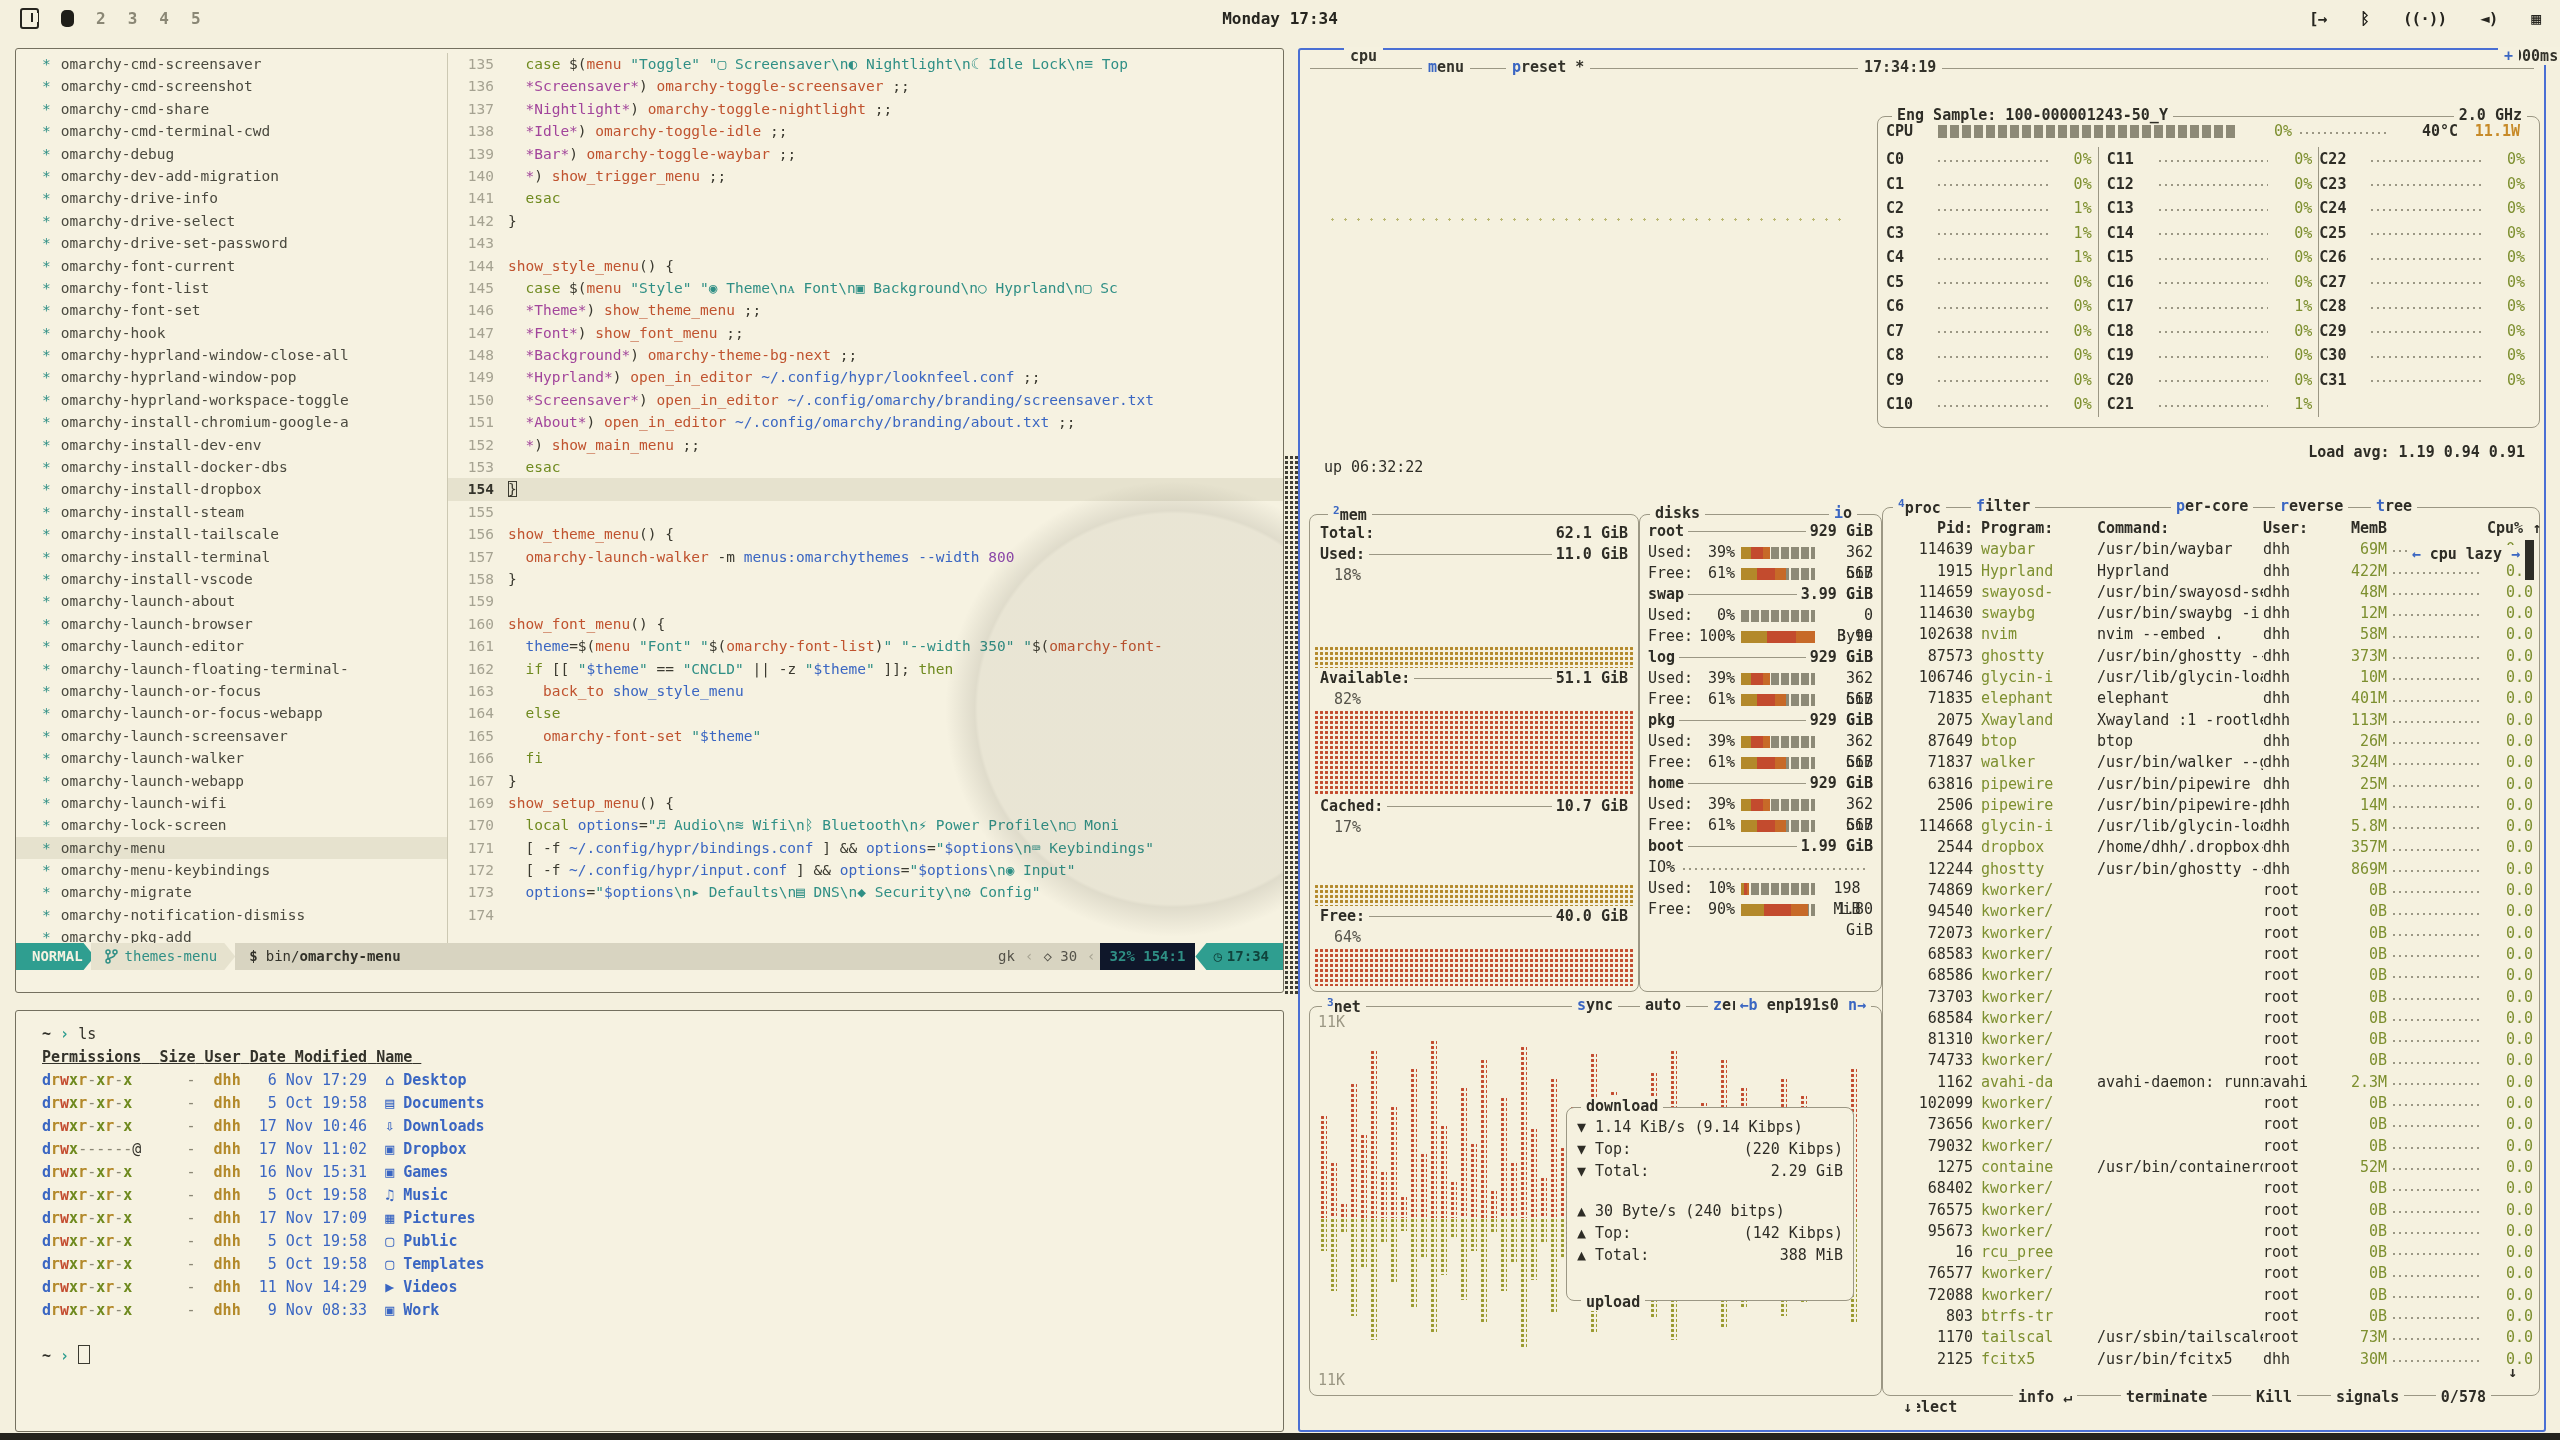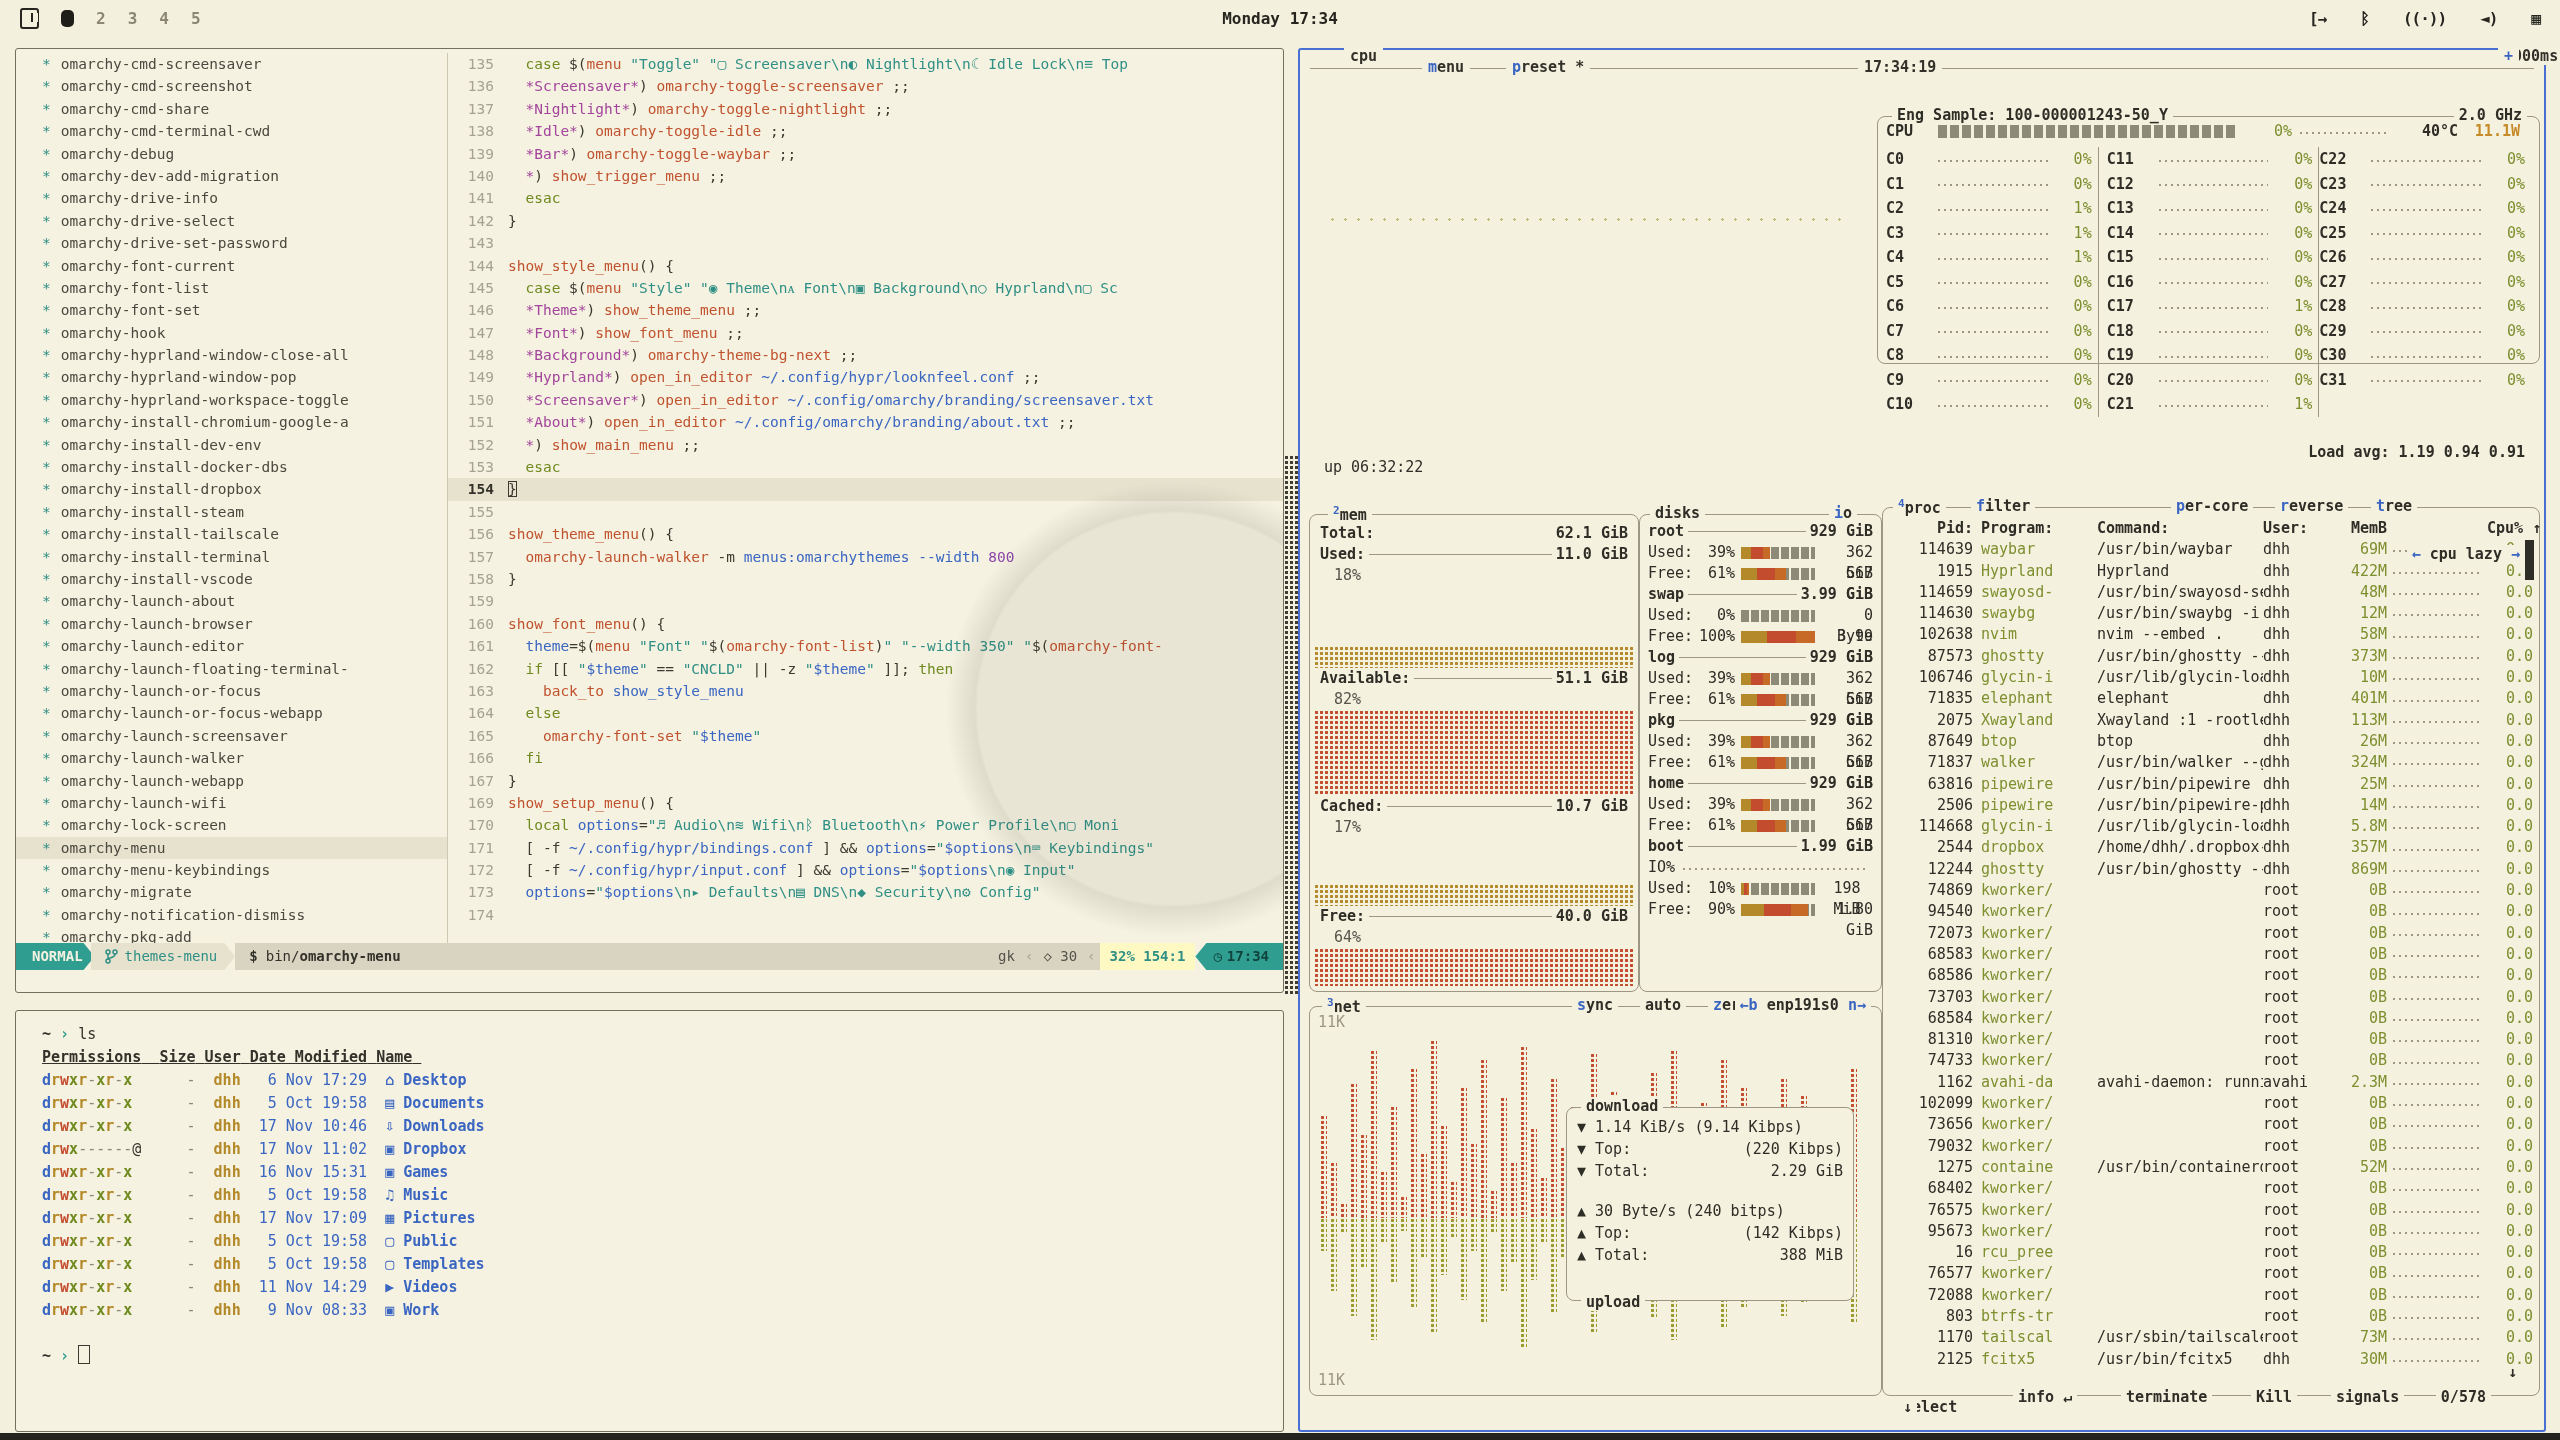--- a/index.html
+++ b/index.html
@@ -37,21 +37,21 @@
   .tk-d{color:#3b3a30}.tk-g{color:#6f8a1f}.tk-o{color:#c0532f}.tk-t{color:#2f8f85}
   .tk-b{color:#3a66c2}.tk-p{color:#a2459b}.tk-n{color:#8b47a8}
   .cursorbox{outline:1.5px solid #3b3a30;outline-offset:-1px;}
   
   .statusbar{height:27px;display:flex;align-items:stretch;font-size:14px;line-height:27px;margin-bottom:22px;flex:none;}
   .seg-mode{background:#2f9e90;color:#f6f2e1;font-weight:bold;padding:0 12px 0 16px;clip-path:polygon(0 0,calc(100% - 11px) 0,100% 50%,calc(100% - 11px) 100%,0 100%);}
   .seg-branch{background:#e6e2ce;color:#2f8f85;padding:0 18px 0 14px;display:flex;align-items:center;gap:7px;clip-path:polygon(0 0,calc(100% - 11px) 0,100% 50%,calc(100% - 11px) 100%,0 100%);margin-left:-4px;}
   .seg-cmd{background:#d8d4c1;flex:1;padding:0 14px;color:#33322a;display:flex;align-items:center;gap:8px;}
   .seg-cmd b{font-weight:bold;}
   .seg-right{background:#d8d4c1;display:flex;align-items:center;gap:10px;padding:0 4px;color:#55534a;}
-  .seg-pos{background:#fef9c3;color:#2f8f85;padding:0 10px;font-weight:bold;}
+  .seg-pos{background:#0f172a;color:#2f8f85;padding:0 10px;font-weight:bold;}
   .seg-time{background:#2f9e90;color:#10433c;font-weight:bold;padding:0 14px 0 18px;clip-path:polygon(0 50%,11px 0,100% 0,100% 100%,11px 100%);display:flex;align-items:center;gap:5px;}
   .lsep{color:#a5a291;}
   
   #term{left:15px;top:1010px;width:1269px;height:422px;padding:12px 0 0 26px;}
   .trow{height:23px;line-height:23px;font-size:15px;white-space:pre;}
   .tp{color:#33322a;font-weight:bold;}
   .tchev{color:#2f9e90;font-weight:bold;}
   .thead span{text-decoration:underline;font-weight:bold;color:#33322a;}
   .pm-d{color:#3a66c2;font-weight:bold}.pm-r{color:#b3892a;font-weight:bold}.pm-w{color:#c34b2e;font-weight:bold}
   .pm-x{color:#6f8a1f;font-weight:bold}.pm-o{color:#8a8775}.pm-at{color:#33322a}
@@ -289,21 +289,21 @@
     <span style="left:548px;">17:34:19</span>
     <span style="right:30px;">
         <span class="blue">-</span> 
         <span>2000ms</span> 
         <span class="blue">+</span>
       </span>
   </div>
 
   <div class="cpuspark"></div>
 
-  <div class="bx" id="cpubox" style="left:577px;top:66px;width:663px;height:248px;">
+  <div class="bx" id="cpubox" style="left:577px;top:66px;width:663px;height:312px;">
     <span class="bt-label" style="left:14px;">Eng Sample: 100-000001243-50_Y</span>
     <span class="bt-label" style="right:12px;">2.0 GHz</span>
     <div class="cpurow">
       <span class="bold dark" style="width:52px;">CPU</span>
       <span class="meter" style="width:300px;"></span>
       <span class="olive" style="width:54px;text-align:right;">0%</span>
       <span class="dotlead" style="max-width:90px;"></span>
       <span class="dark bold" style="width:64px;text-align:right;">40°C</span>
       <span class="orange bold" style="width:62px;text-align:right;">11.1W</span>
     </div>

